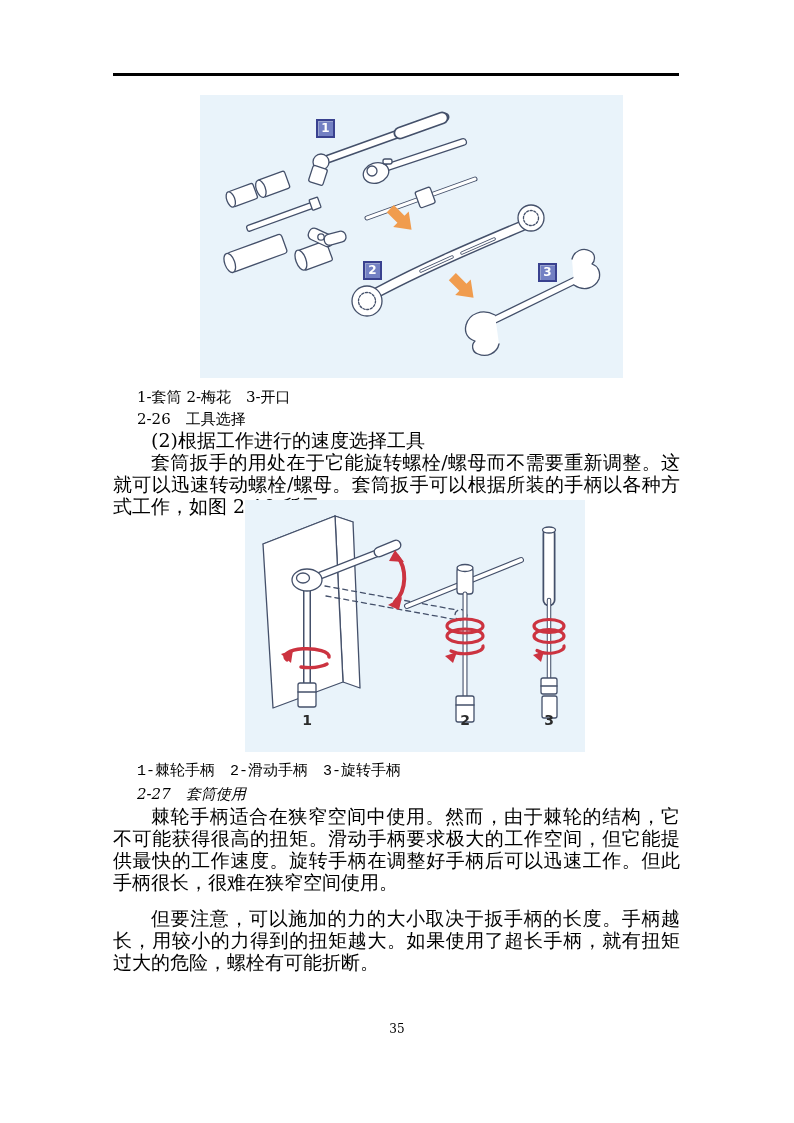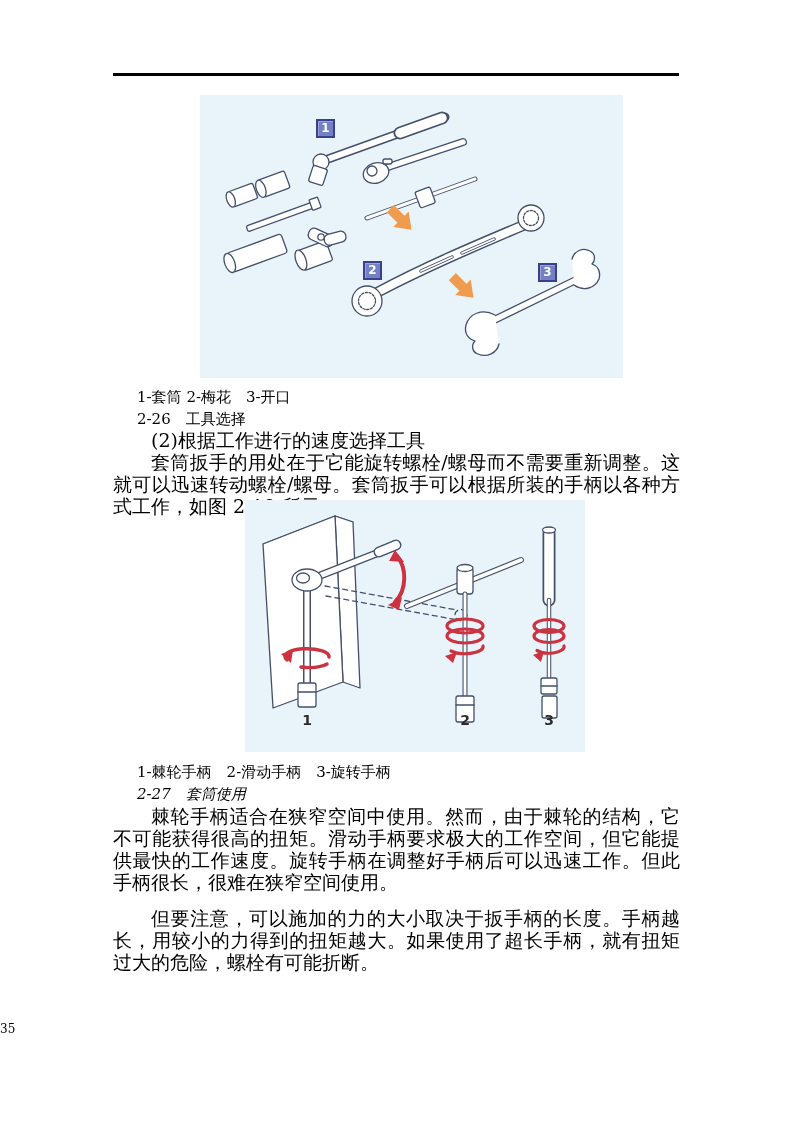--- a/index.html
+++ b/index.html
@@ -30,21 +30,21 @@
     position:absolute;left:137px;width:567px;text-align:left;
     font-size:15px;line-height:22px;white-space:pre;
   }
   .para{
     position:absolute;left:113px;width:567px;
     font-size:19px;line-height:22px;text-align:justify;
     text-justify:inter-ideograph;
   }
   .indent{text-indent:2em;}
   .page-num{
-    position:absolute;left:0;top:1022px;width:794px;text-align:left;
+    position:absolute;left:0;top:1022px;width:794px;text-align:center;
     font-size:12px;
   }
 </style>
 </head>
 <body>
 
 <div class="page">
 
   <div class="top-rule"></div>
 
@@ -232,21 +232,21 @@
         <g fill="#cc3340" stroke="none">
             <polygon points="288,155 299,151 296,162"></polygon>
           </g>
       </g>
     </svg>
     <div class="fig-num" style="left:50px;top:212px;">1</div>
     <div class="fig-num" style="left:208px;top:212px;">2</div>
     <div class="fig-num" style="left:292px;top:212px;">3</div>
   </div>
 
-  <div class="caption" style="top:761px;">1-棘轮手柄　2-滑动手柄　3-旋转手柄</div>
+  <div class="caption" style="top:761px;font-family:Liberation Mono, monospace;">1-棘轮手柄　2-滑动手柄　3-旋转手柄</div>
   <div class="caption" style="top:783px;font-style:italic;">2-27　套筒使用</div>
 
   <div class="para indent" style="top:805px;">棘轮手柄适合在狭窄空间中使用。然而，由于棘轮的结构，它不可能获得很高的扭矩。滑动手柄要求极大的工作空间，但它能提供最快的工作速度。旋转手柄在调整好手柄后可以迅速工作。但此手柄很长，很难在狭窄空间使用。</div>
   <div class="para indent" style="top:907px;">但要注意，可以施加的力的大小取决于扳手柄的长度。手柄越长，用较小的力得到的扭矩越大。如果使用了超长手柄，就有扭矩过大的危险，螺栓有可能折断。</div>
 
   <div class="page-num">35</div>
 
 </div>
 
 </body></html>

